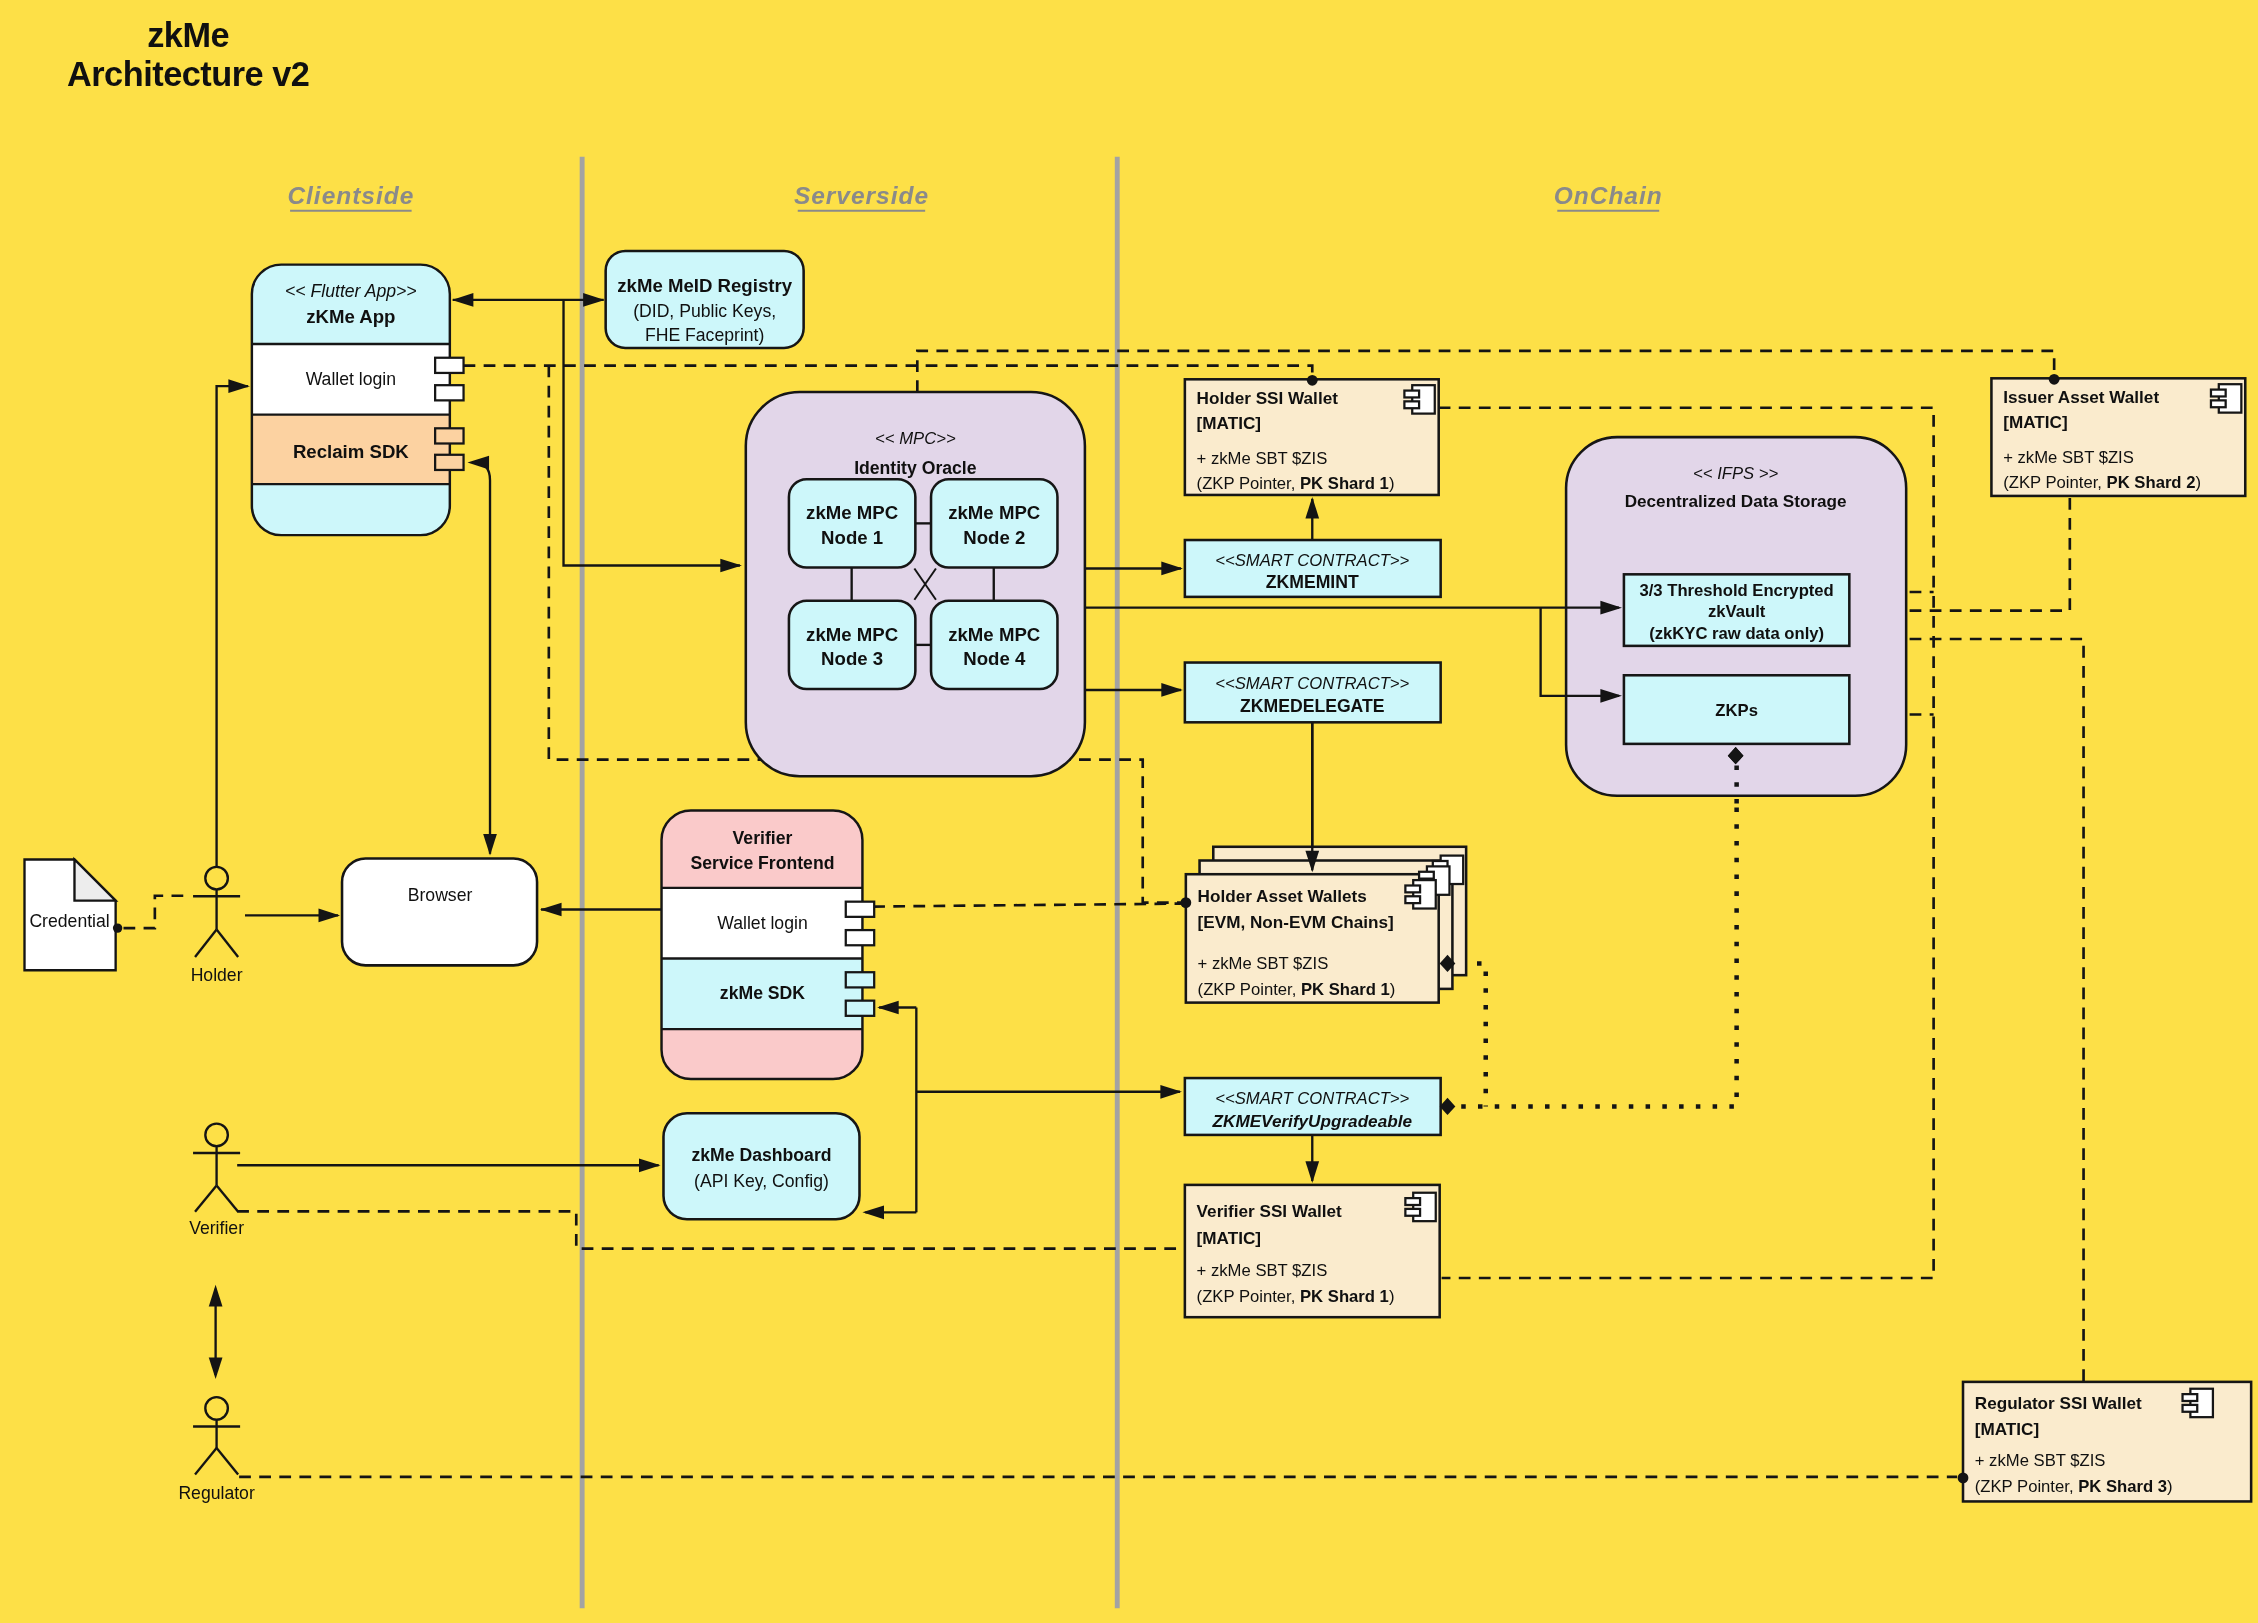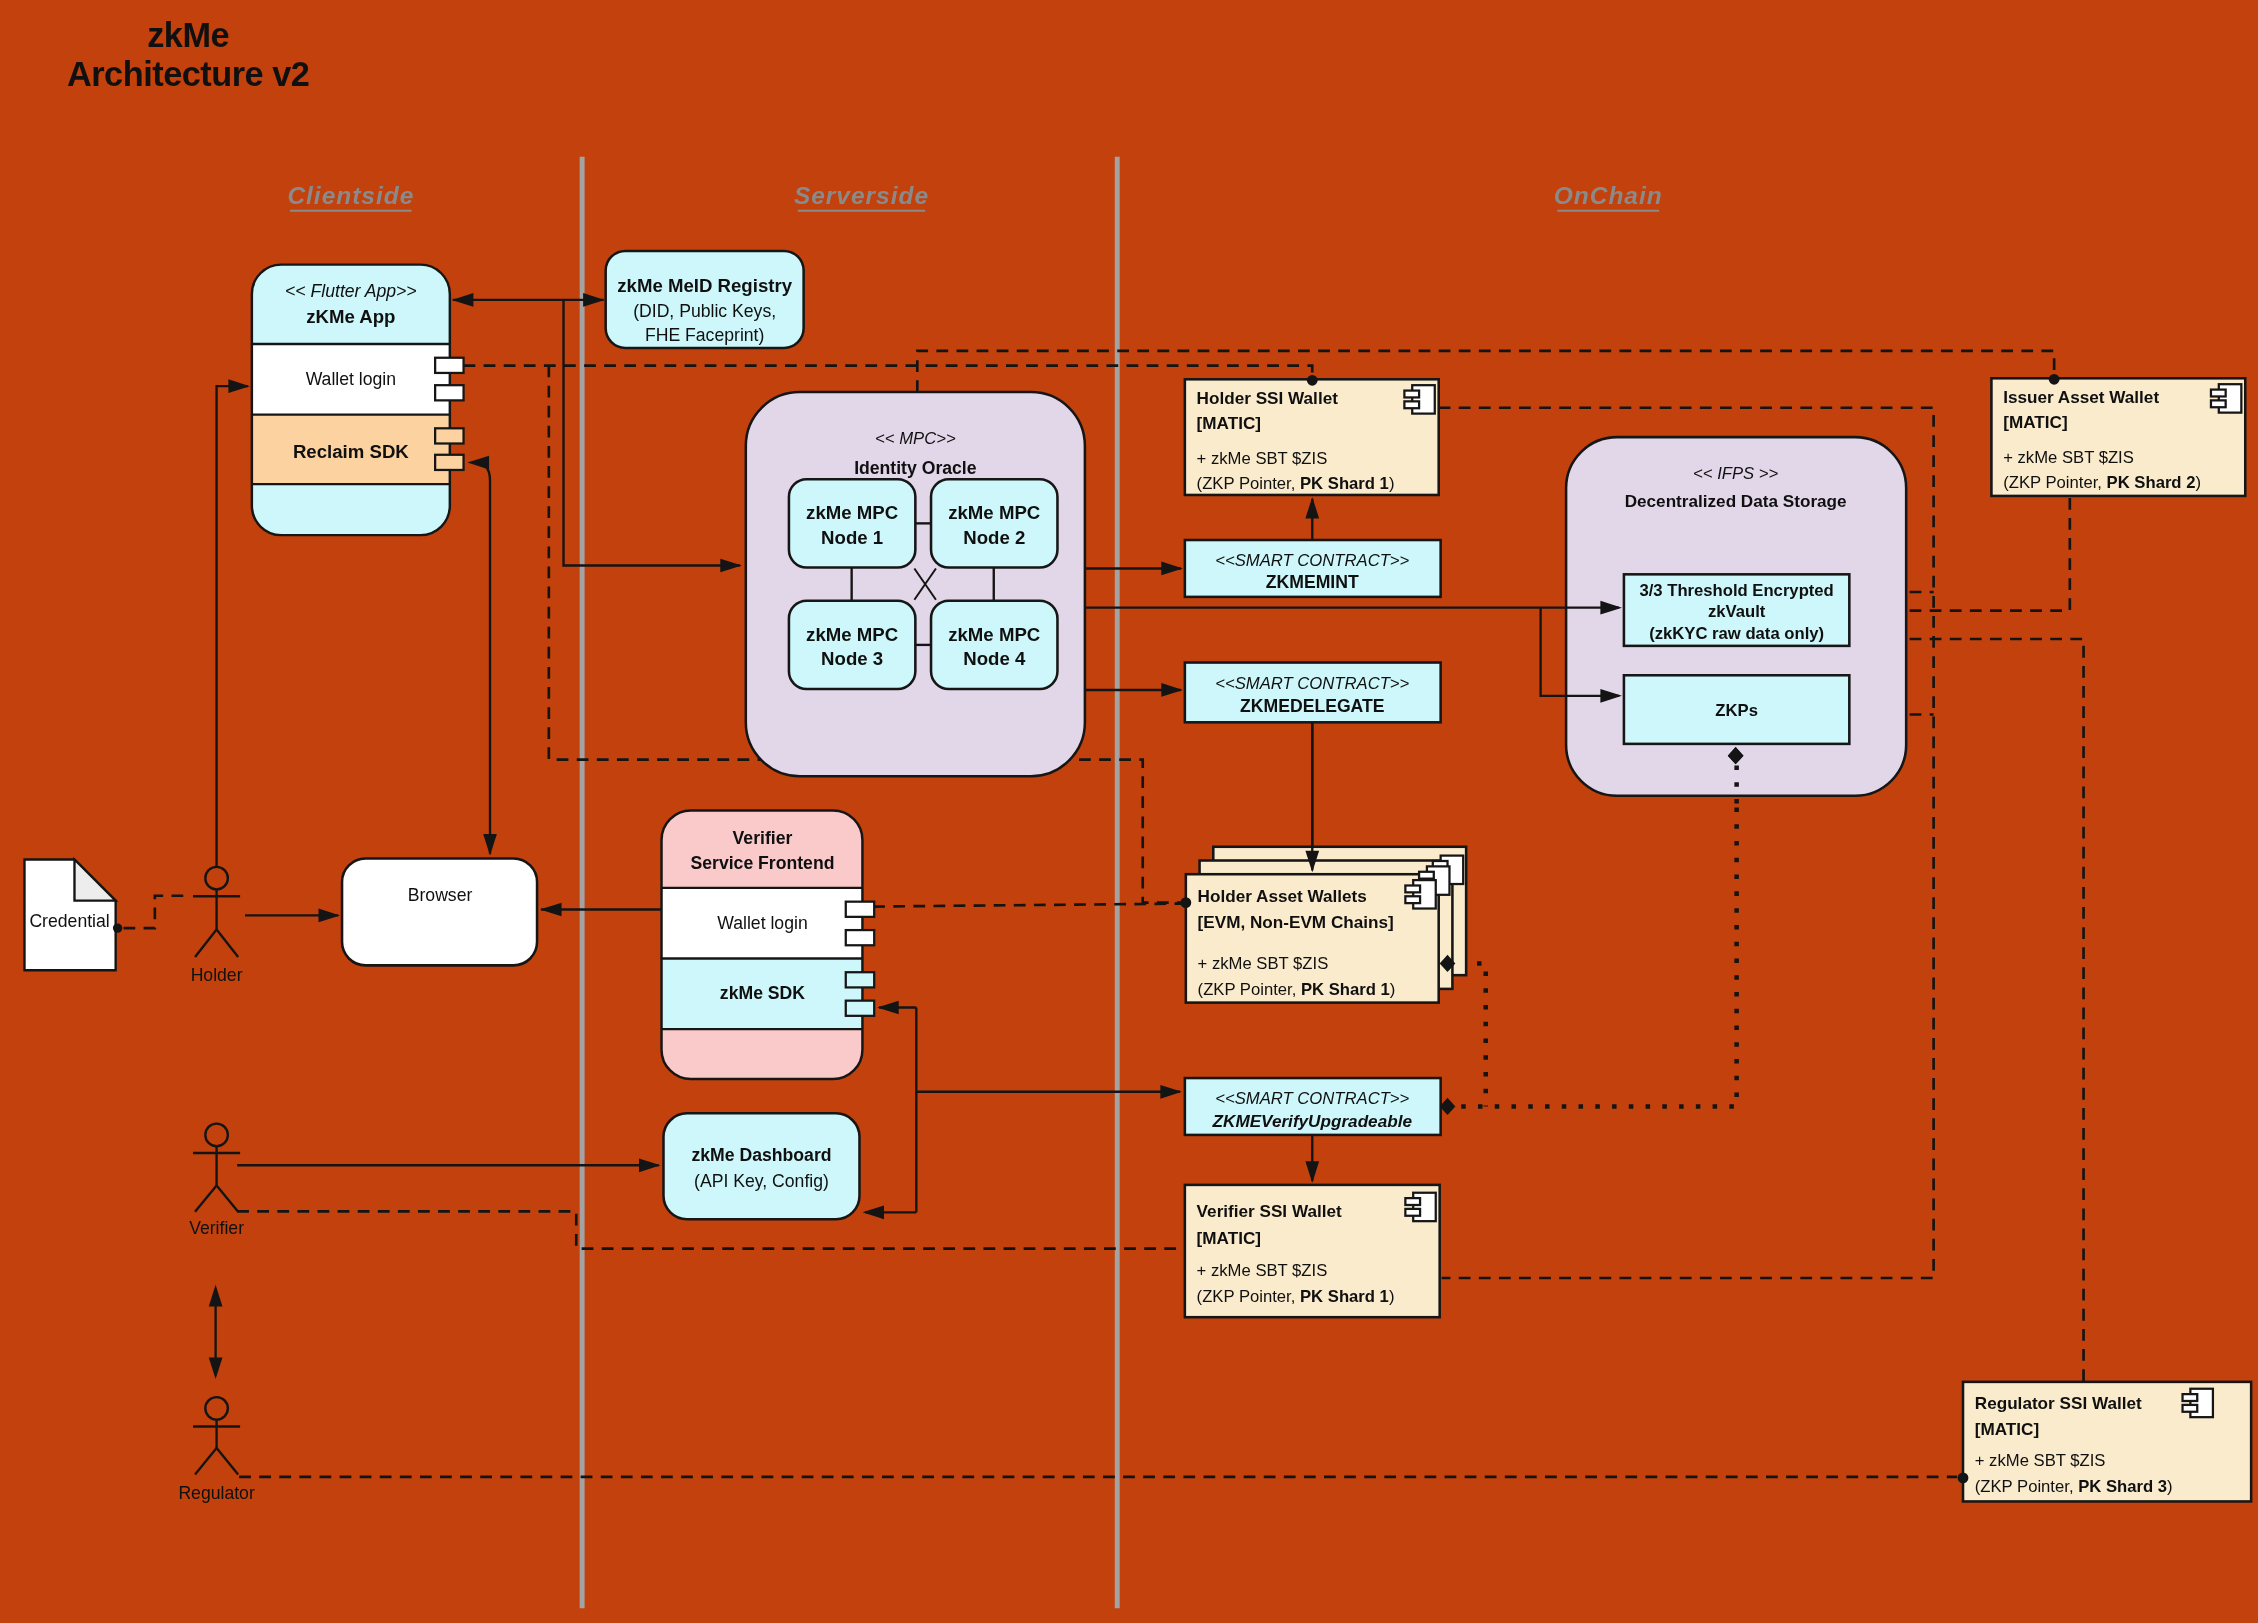--- a/index.html
+++ b/index.html
@@ -1,16 +1,16 @@
 <!DOCTYPE html>
 <html><head>
 <meta charset="utf-8">
 <style>
   html, body { margin: 0; padding: 0; background: #ffffff; }
-  #stage { position: relative; width: 2258px; height: 1623px; background: #c2410c; overflow: hidden; text-align: right; }
+  #stage { position: relative; width: 2258px; height: 1623px; background: #fde047; overflow: hidden; text-align: right; }
 </style>
 </head>
 <body>
 <div id="stage">
 <svg width="2258" height="1623" viewBox="0 0 2304 1656">
 <text x="192" y="48" font-family="Liberation Sans, sans-serif" font-size="35" font-weight="bold" font-style="normal" text-anchor="middle" fill="#101010" letter-spacing="-0.5">zkMe</text>
 <text x="192" y="88" font-family="Liberation Sans, sans-serif" font-size="35" font-weight="bold" font-style="normal" text-anchor="middle" fill="#101010" letter-spacing="-0.5">Architecture v2</text>
 <line x1="594" y1="160" x2="594" y2="1641" stroke="#a3a3a3" stroke-width="5" stroke-linecap="butt"></line>
 <line x1="1140" y1="160" x2="1140" y2="1641" stroke="#a3a3a3" stroke-width="5" stroke-linecap="butt"></line>
 <text x="358" y="208" font-family="Liberation Sans, sans-serif" font-size="25" font-weight="bold" font-style="italic" text-anchor="middle" fill="#8a8a8a" letter-spacing="1">Clientside</text>

